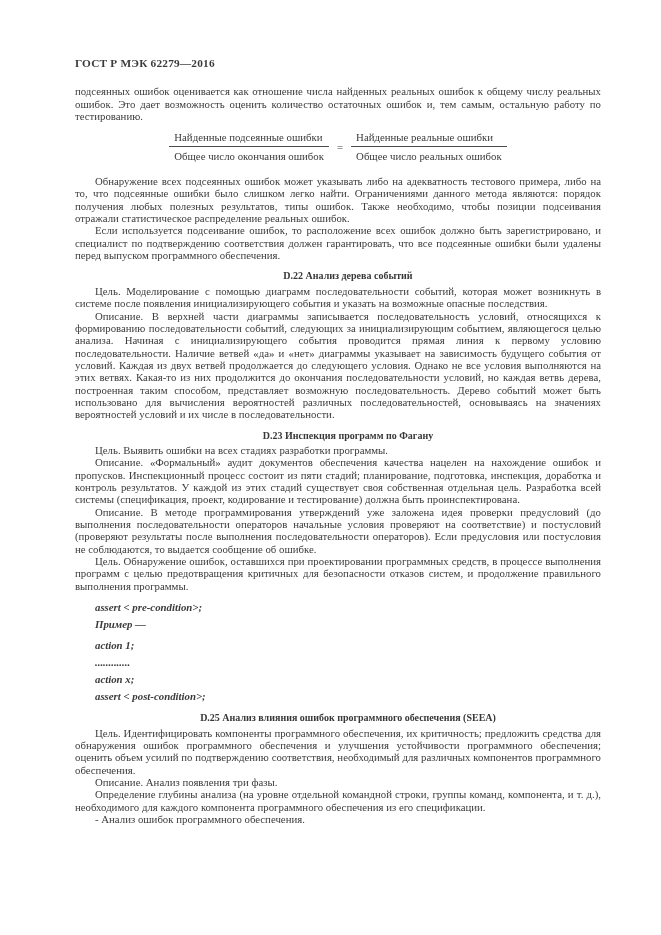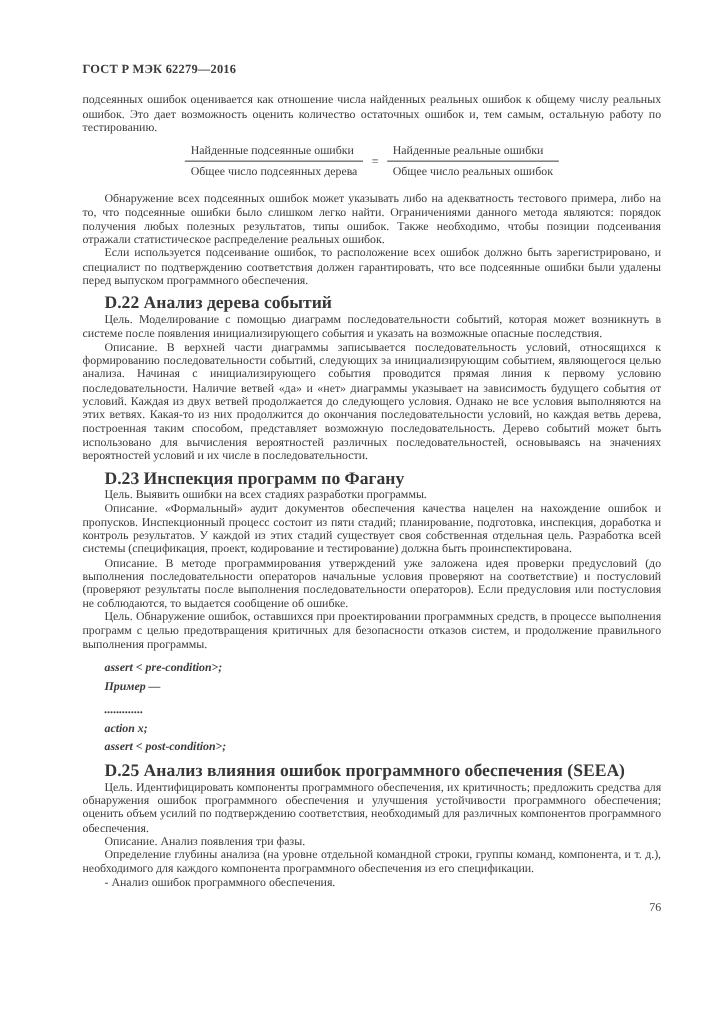--- a/index.html
+++ b/index.html
@@ -32,25 +32,26 @@
     display: flex;
     justify-content: center;
     align-items: center;
     margin: 9px 0 13px 0;
   }
   .frac { display: inline-block; }
   .frac .num { padding: 0 5px 2px 5px; border-bottom: 1px solid #4a4a4a; }
   .frac .den { padding: 3px 5px 0 5px; }
   .equals { margin: 0 8px; font-weight: normal; }
   .sec-title {
-    font-size: 16px;
+    font-size: 10px;
     font-weight: bold;
     margin: 9px 0 2px 0;
     text-indent: 20px;
     color: #383838;
+    text-align: center;
   }
   .example {
     margin: 9px 0 10px 20px;
     font-weight: bold;
     font-style: italic;
   }
   .example .ex-line { margin-bottom: 4.8px; }
   .example .ex-label { margin-bottom: 8px; }
   .page-number {
     margin: 11px 0 0 0;
@@ -63,21 +64,21 @@
 
 <div class="page">
 
   <div class="doc-header">ГОСТ Р МЭК 62279—2016</div>
 
   <p class="body-par no-indent">подсеянных ошибок оценивается как отношение числа найденных реальных ошибок к общему числу реальных ошибок. Это дает возможность оценить количество остаточных ошибок и, тем самым, остальную работу по тестированию.</p>
 
   <div class="formula">
     <span class="frac">
       <span class="num" style="display:block">Найденные подсеянные ошибки</span>
-      <span class="den" style="display:block">Общее число подсеянных дерева</span>
+      <span class="den" style="display:block">Общее число окончания ошибок</span>
     </span>
     <span class="equals">=</span>
     <span class="frac">
       <span class="num" style="display:block">Найденные реальные ошибки</span>
       <span class="den" style="display:block">Общее число реальных ошибок</span>
     </span>
   </div>
 
   <p class="body-par">Обнаружение всех подсеянных ошибок может указывать либо на адекватность тестового примера, либо на то, что подсеянные ошибки было слишком легко найти. Ограничениями данного метода являются: порядок получения любых полезных результатов, типы ошибок. Также необходимо, чтобы позиции подсеивания отражали статистическое распределение реальных ошибок.</p>
   <p class="body-par">Если используется подсеивание ошибок, то расположение всех ошибок должно быть зарегистрировано, и специалист по подтверждению соответствия должен гарантировать, что все подсеянные ошибки были удалены перед выпуском программного обеспечения.</p>
@@ -89,20 +90,21 @@
   <div class="sec-title">D.23 Инспекция программ по Фагану</div>
   <p class="body-par">Цель. Выявить ошибки на всех стадиях разработки программы.</p>
   <p class="body-par">Описание. «Формальный» аудит документов обеспечения качества нацелен на нахождение ошибок и пропусков. Инспекционный процесс состоит из пяти стадий; планирование, подготовка, инспекция, доработка и контроль результатов. У каждой из этих стадий существует своя собственная отдельная цель. Разработка всей системы (спецификация, проект, кодирование и тестирование) должна быть проинспектирована.</p>
 
   <p class="body-par">Описание. В методе программирования утверждений уже заложена идея проверки предусловий (до выполнения последовательности операторов начальные условия проверяют на соответствие) и постусловий (проверяют результаты после выполнения последовательности операторов). Если предусловия или постусловия не соблюдаются, то выдается сообщение об ошибке.</p>
   <p class="body-par">Цель. Обнаружение ошибок, оставшихся при проектировании программных средств, в процессе выполнения программ с целью предотвращения критичных для безопасности отказов систем, и продолжение правильного выполнения программы.</p>
 
   <div class="example">
     <div class="ex-line">assert &lt; pre-condition&gt;;</div>
     <div class="ex-line ex-label">Пример —</div>
+    <div class="ex-line">action 1;</div>
     <div class="ex-line">.............</div>
     <div class="ex-line">action x;</div>
     <div class="ex-line">assert &lt; post-condition&gt;;</div>
   </div>
 
   <div class="sec-title">D.25 Анализ влияния ошибок программного обеспечения (SEEA)</div>
   <p class="body-par">Цель. Идентифицировать компоненты программного обеспечения, их критичность; предложить средства для обнаружения ошибок программного обеспечения и улучшения устойчивости программного обеспечения; оценить объем усилий по подтверждению соответствия, необходимый для различных компонентов программного обеспечения.</p>
   <p class="body-par">Описание. Анализ появления три фазы.</p>
   <p class="body-par">Определение глубины анализа (на уровне отдельной командной строки, группы команд, компонента, и т. д.), необходимого для каждого компонента программного обеспечения из его спецификации.</p>
   <p class="body-par">- Анализ ошибок программного обеспечения.</p>

